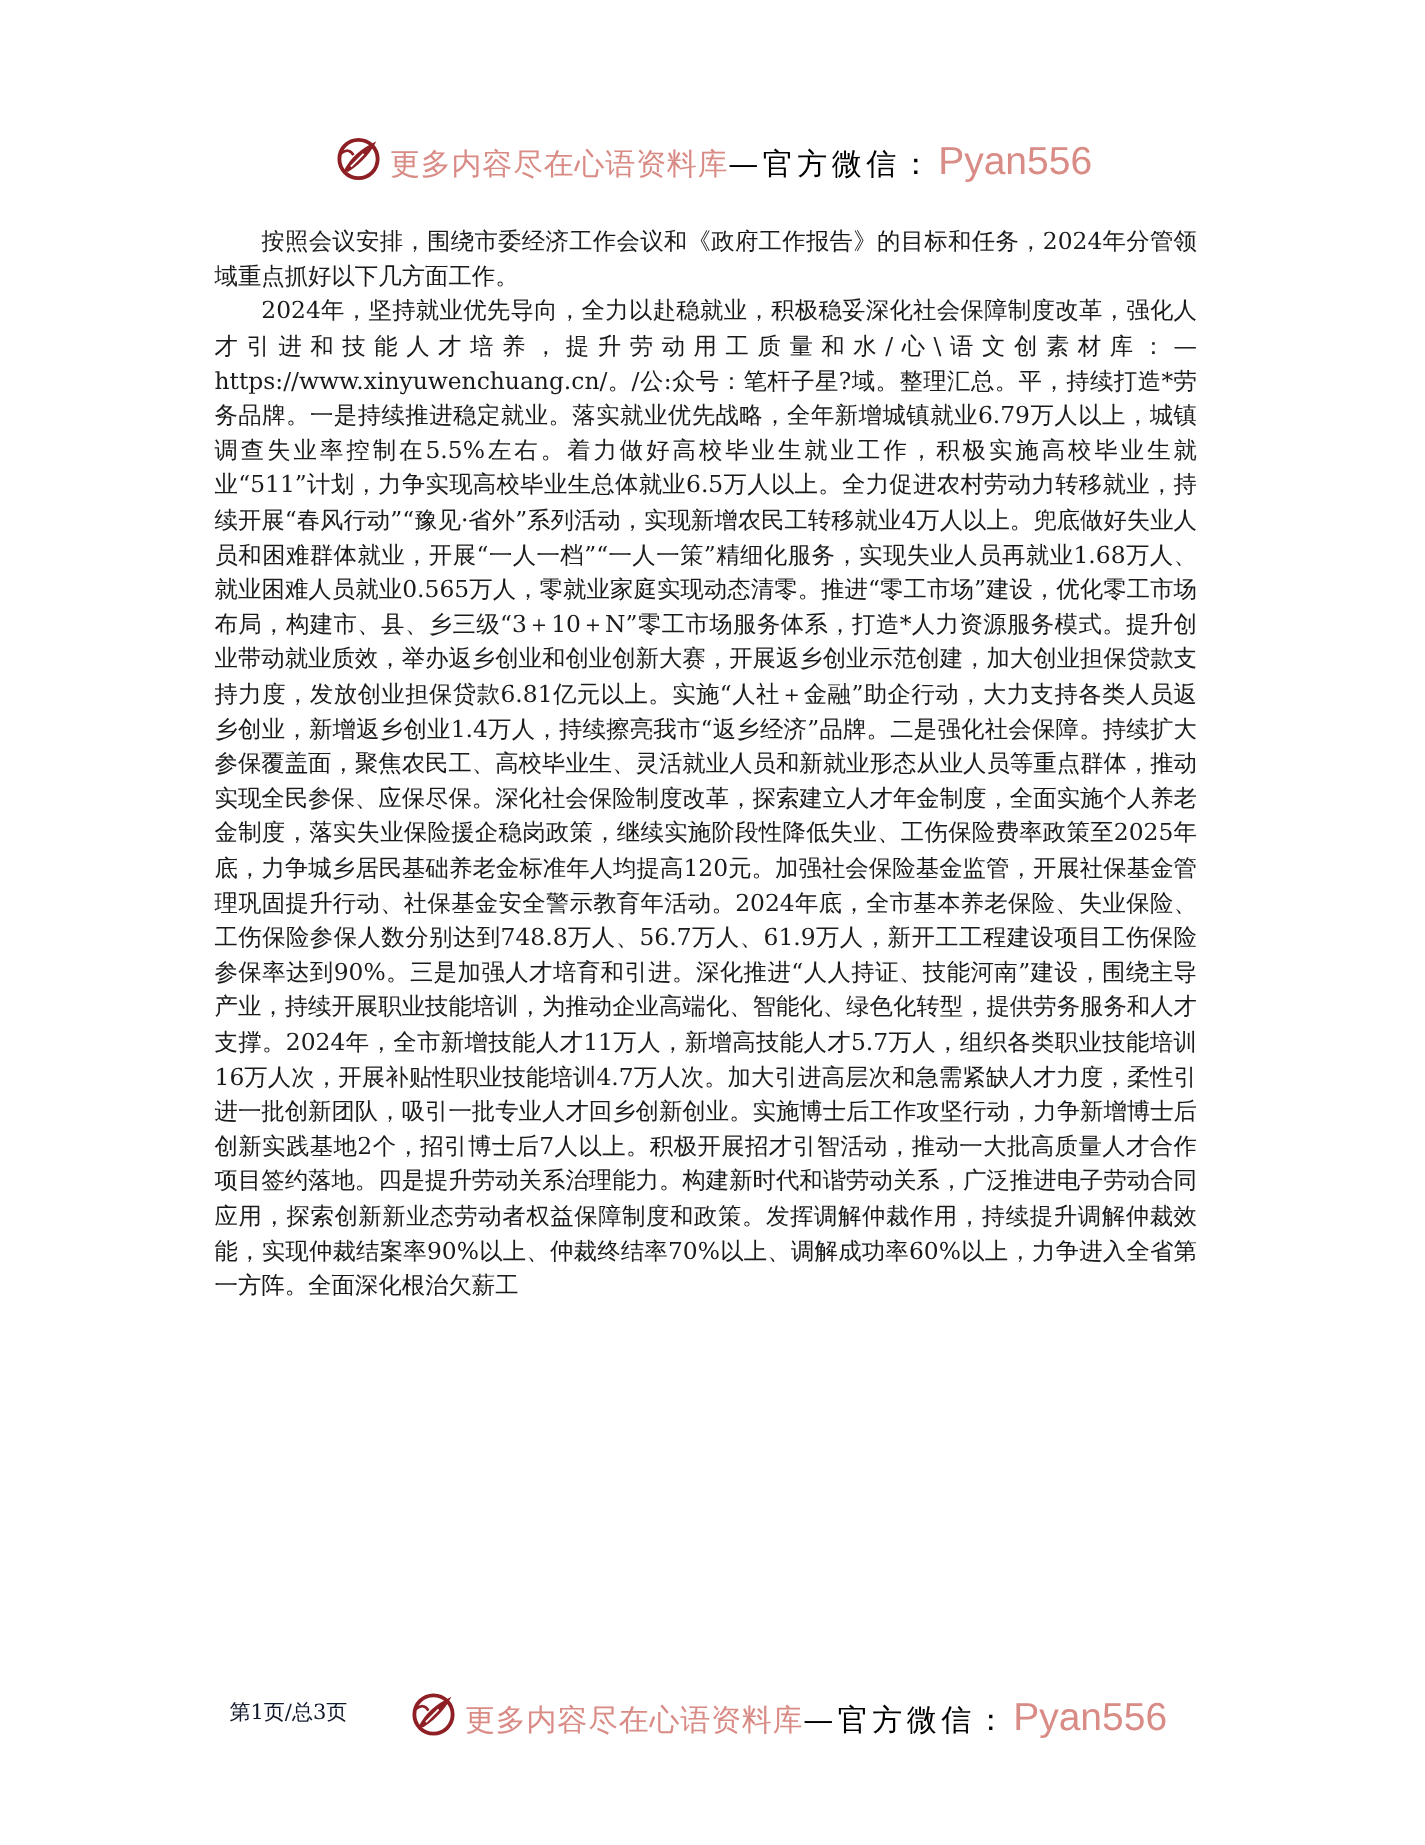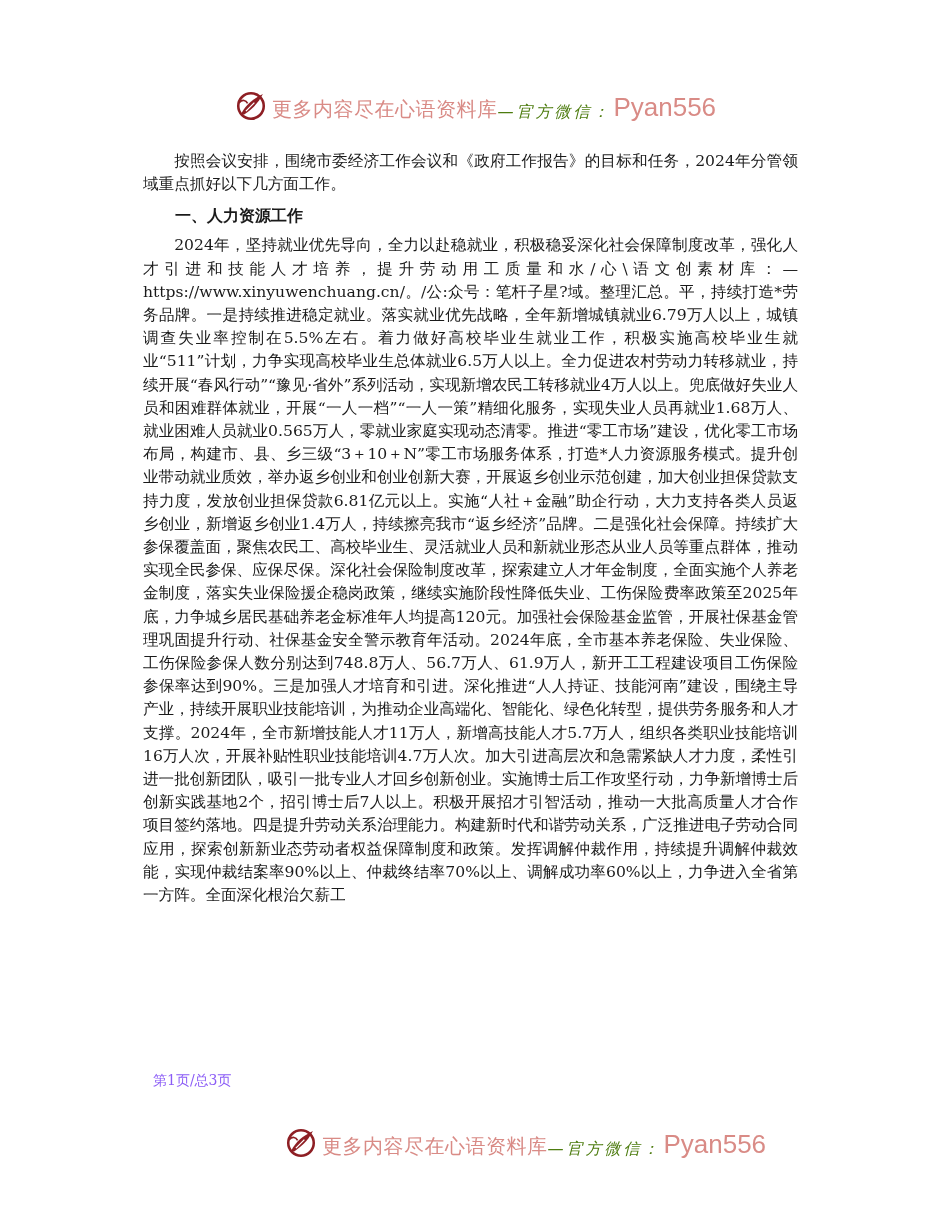--- a/index.html
+++ b/index.html
@@ -5,50 +5,49 @@
   html, body { margin: 0; padding: 0; background: #ffffff; }
   body { width: 950px; height: 1230px; position: relative; overflow: hidden;
          font-family: "DejaVu Serif", "Liberation Serif", serif; color: #1a1a1a; }
   .banner { position: absolute; left: 0; width: 950px; height: 40px;
             display: flex; align-items: flex-end; justify-content: center; }
   .banner.top { top: 83px; }
   .banner.bottom { top: 1120px; left: 50px; }
   .banner .logo { width: 34px; height: 34px; margin-right: 4px; }
   .banner .brand { color: #d98b86; font-size: 20px; letter-spacing: 0.5px;
                    font-family: "DejaVu Sans", "Liberation Sans", sans-serif; }
-  .banner .sep { color: #4d7c0f; font-size: 16px; font-style: italic;
+  .banner .sep { color: #000000; font-size: 20px; 
                  font-family: "DejaVu Serif", serif; letter-spacing: 3px; }
   .banner .wechat { color: #d98b86; font-size: 26px;
                     font-family: "Liberation Sans", sans-serif; margin-left: 2px; }
   .content { position: absolute; left: 143px; top: 150px; width: 655px;
              font-size: 15.6px; line-height: 23.2px; }
   .content p { margin: 0; text-indent: 2em; text-align: justify; }
   .content h2 { margin: 7px 0 5px 0; font-size: 16px; font-weight: bold;
                 text-indent: 2em; line-height: 26px;
                 font-family: "DejaVu Sans", "Liberation Sans", sans-serif; }
-  .page-num { position: absolute; left: 153px; top: 1072px; font-size: 14px; color: #8b5cf6; }
+  .page-num { position: absolute; left: 153px; top: 1133px; font-size: 14px; color: #0f172a; }
 </style>
 </head>
 <body>
 
 <div class="banner top">
   <svg class="logo" viewBox="0 0 40 40">
     <circle cx="20" cy="20" r="15" fill="none" stroke="#8e1f24" stroke-width="3"></circle>
     <path d="M8 30 C14 18, 22 12, 34 6 C30 14, 24 22, 12 30 Z" fill="#8e1f24"></path>
     <path d="M6 16 C10 12, 14 13, 16 17" fill="none" stroke="#8e1f24" stroke-width="2"></path>
     <path d="M14 26 L24 16" stroke="#ffffff" stroke-width="1.5"></path>
   </svg>
   <span class="brand">更多内容尽在心语资料库</span>
   <span class="sep">—官方微信：</span>
   <span class="wechat">Pyan556</span>
 </div>
 
 <div class="content">
   <p>按照会议安排，围绕市委经济工作会议和《政府工作报告》的目标和任务，2024年分管领域重点抓好以下几方面工作。</p>
-  <h2>一、人力资源工作</h2>
   <p>2024年，坚持就业优先导向，全力以赴稳就业，积极稳妥深化社会保障制度改革，强化人才引进和技能人才培养，提升劳动用工质量和水/心\语文创素材库：—https://www.xinyuwenchuang.cn/。/公:众号：笔杆子星?域。整理汇总。平，持续打造*劳务品牌。一是持续推进稳定就业。落实就业优先战略，全年新增城镇就业6.79万人以上，城镇调查失业率控制在5.5%左右。着力做好高校毕业生就业工作，积极实施高校毕业生就业“511”计划，力争实现高校毕业生总体就业6.5万人以上。全力促进农村劳动力转移就业，持续开展“春风行动”“豫见·省外”系列活动，实现新增农民工转移就业4万人以上。兜底做好失业人员和困难群体就业，开展“一人一档”“一人一策”精细化服务，实现失业人员再就业1.68万人、就业困难人员就业0.565万人，零就业家庭实现动态清零。推进“零工市场”建设，优化零工市场布局，构建市、县、乡三级“3＋10＋N”零工市场服务体系，打造*人力资源服务模式。提升创业带动就业质效，举办返乡创业和创业创新大赛，开展返乡创业示范创建，加大创业担保贷款支持力度，发放创业担保贷款6.81亿元以上。实施“人社＋金融”助企行动，大力支持各类人员返乡创业，新增返乡创业1.4万人，持续擦亮我市“返乡经济”品牌。二是强化社会保障。持续扩大参保覆盖面，聚焦农民工、高校毕业生、灵活就业人员和新就业形态从业人员等重点群体，推动实现全民参保、应保尽保。深化社会保险制度改革，探索建立人才年金制度，全面实施个人养老金制度，落实失业保险援企稳岗政策，继续实施阶段性降低失业、工伤保险费率政策至2025年底，力争城乡居民基础养老金标准年人均提高120元。加强社会保险基金监管，开展社保基金管理巩固提升行动、社保基金安全警示教育年活动。2024年底，全市基本养老保险、失业保险、工伤保险参保人数分别达到748.8万人、56.7万人、61.9万人，新开工工程建设项目工伤保险参保率达到90%。三是加强人才培育和引进。深化推进“人人持证、技能河南”建设，围绕主导产业，持续开展职业技能培训，为推动企业高端化、智能化、绿色化转型，提供劳务服务和人才支撑。2024年，全市新增技能人才11万人，新增高技能人才5.7万人，组织各类职业技能培训16万人次，开展补贴性职业技能培训4.7万人次。加大引进高层次和急需紧缺人才力度，柔性引进一批创新团队，吸引一批专业人才回乡创新创业。实施博士后工作攻坚行动，力争新增博士后创新实践基地2个，招引博士后7人以上。积极开展招才引智活动，推动一大批高质量人才合作项目签约落地。四是提升劳动关系治理能力。构建新时代和谐劳动关系，广泛推进电子劳动合同应用，探索创新新业态劳动者权益保障制度和政策。发挥调解仲裁作用，持续提升调解仲裁效能，实现仲裁结案率90%以上、仲裁终结率70%以上、调解成功率60%以上，力争进入全省第一方阵。全面深化根治欠薪工</p>
 </div>
 
 <div class="banner bottom">
   <svg class="logo" viewBox="0 0 40 40">
     <circle cx="20" cy="20" r="15" fill="none" stroke="#8e1f24" stroke-width="3"></circle>
     <path d="M8 30 C14 18, 22 12, 34 6 C30 14, 24 22, 12 30 Z" fill="#8e1f24"></path>
     <path d="M6 16 C10 12, 14 13, 16 17" fill="none" stroke="#8e1f24" stroke-width="2"></path>
     <path d="M14 26 L24 16" stroke="#ffffff" stroke-width="1.5"></path>
   </svg>

